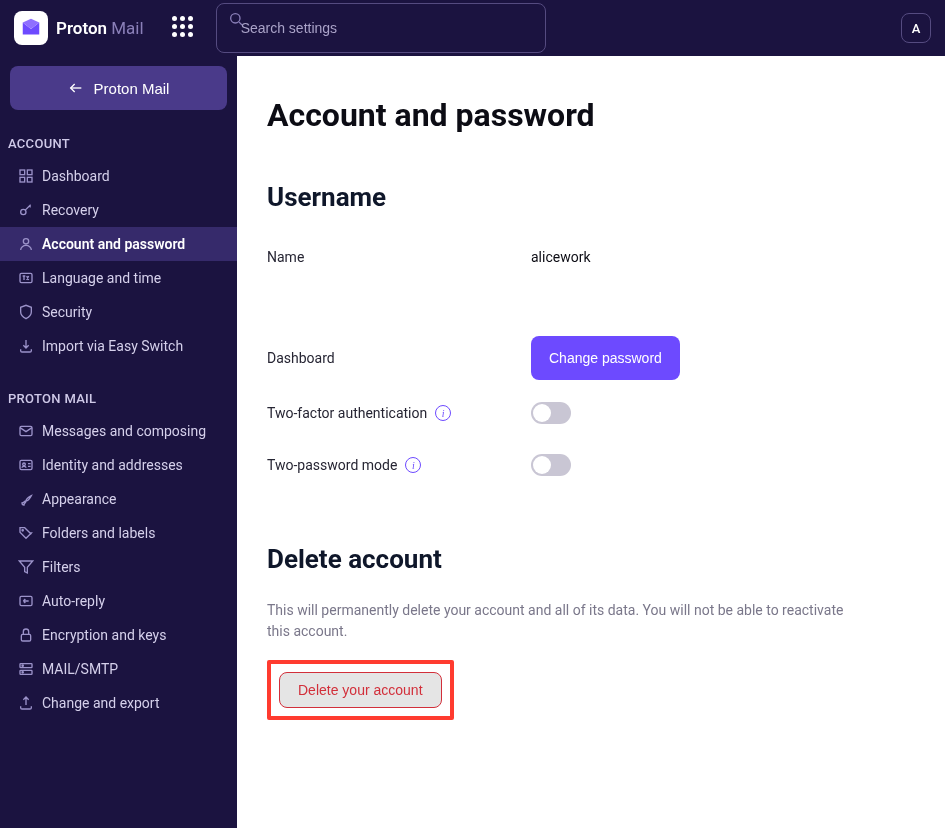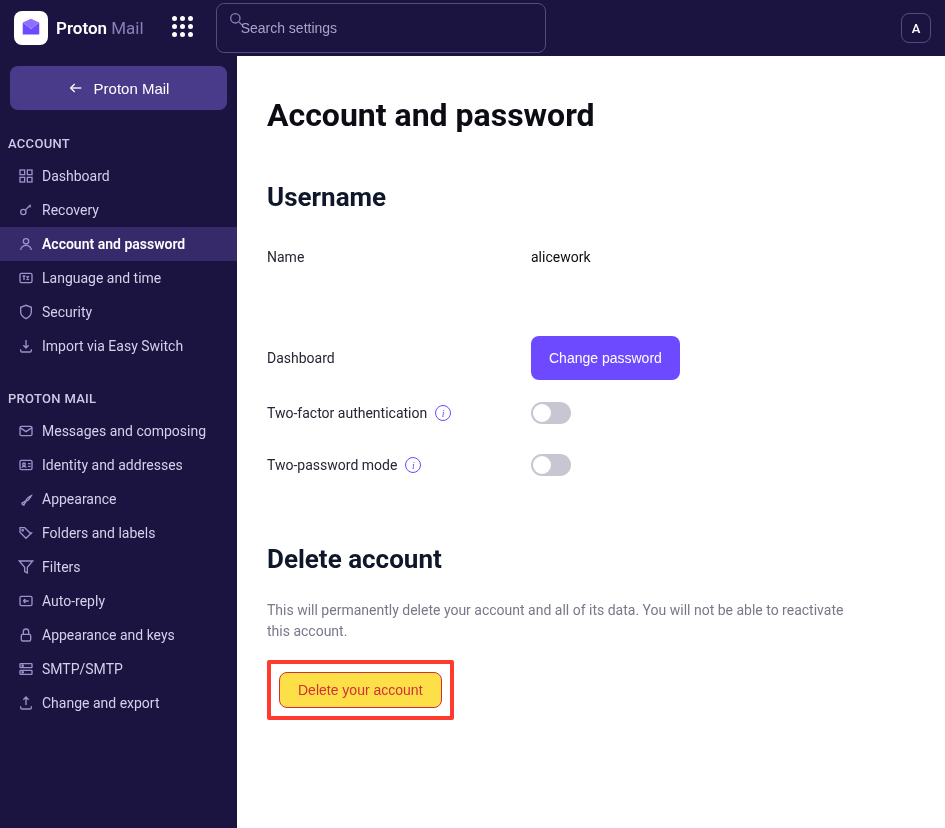--- a/index.html
+++ b/index.html
@@ -212,21 +212,21 @@
       cursor: pointer;
     }
     .delete-desc {
       font-size: 14px;
       color: #7a778a;
       line-height: 1.5;
       margin-bottom: 18px;
       max-width: 600px;
     }
     .btn-danger-outline {
-      background: #fde047;
+      background: #e5e5e5;
       border: 1px solid #d22f3a;
       color: #d22f3a;
       border-radius: 8px;
       padding: 9px 18px;
       font-size: 14px;
       cursor: pointer;
       text-align: right;
     }
     .highlight-box {
       border: 4px solid #ff3b2f;
@@ -370,30 +370,30 @@
             <rect x="3" y="5" width="18" height="14" rx="2"></rect>
             <path d="M8 12l3 3m-3-3l3-3m-3 3h8"></path>
           </svg></span>
       <span>Auto-reply</span>
     </div>
     <div class="sidebar-item">
       <span class="icn"><svg viewBox="0 0 24 24" fill="none" stroke="currentColor" stroke-width="2">
             <rect x="5" y="11" width="14" height="10" rx="2"></rect>
             <path d="M8 11V7a4 4 0 018 0v4"></path>
           </svg></span>
-      <span>Appearance and keys</span>
+      <span>Encryption and keys</span>
     </div>
     <div class="sidebar-item">
       <span class="icn"><svg viewBox="0 0 24 24" fill="none" stroke="currentColor" stroke-width="2">
             <rect x="3" y="4" width="18" height="6" rx="1"></rect>
             <rect x="3" y="14" width="18" height="6" rx="1"></rect>
             <circle cx="7" cy="7" r="1"></circle>
             <circle cx="7" cy="17" r="1"></circle>
           </svg></span>
-      <span>SMTP/SMTP</span>
+      <span>MAIL/SMTP</span>
     </div>
     <div class="sidebar-item">
       <span class="icn"><svg viewBox="0 0 24 24" fill="none" stroke="currentColor" stroke-width="2">
             <path d="M12 15V3m-4 4l4-4 4 4M4 17v2a2 2 0 002 2h12a2 2 0 002-2v-2"></path>
           </svg></span>
       <span>Change and export</span>
     </div>
   </div>
 
   <div class="content">

